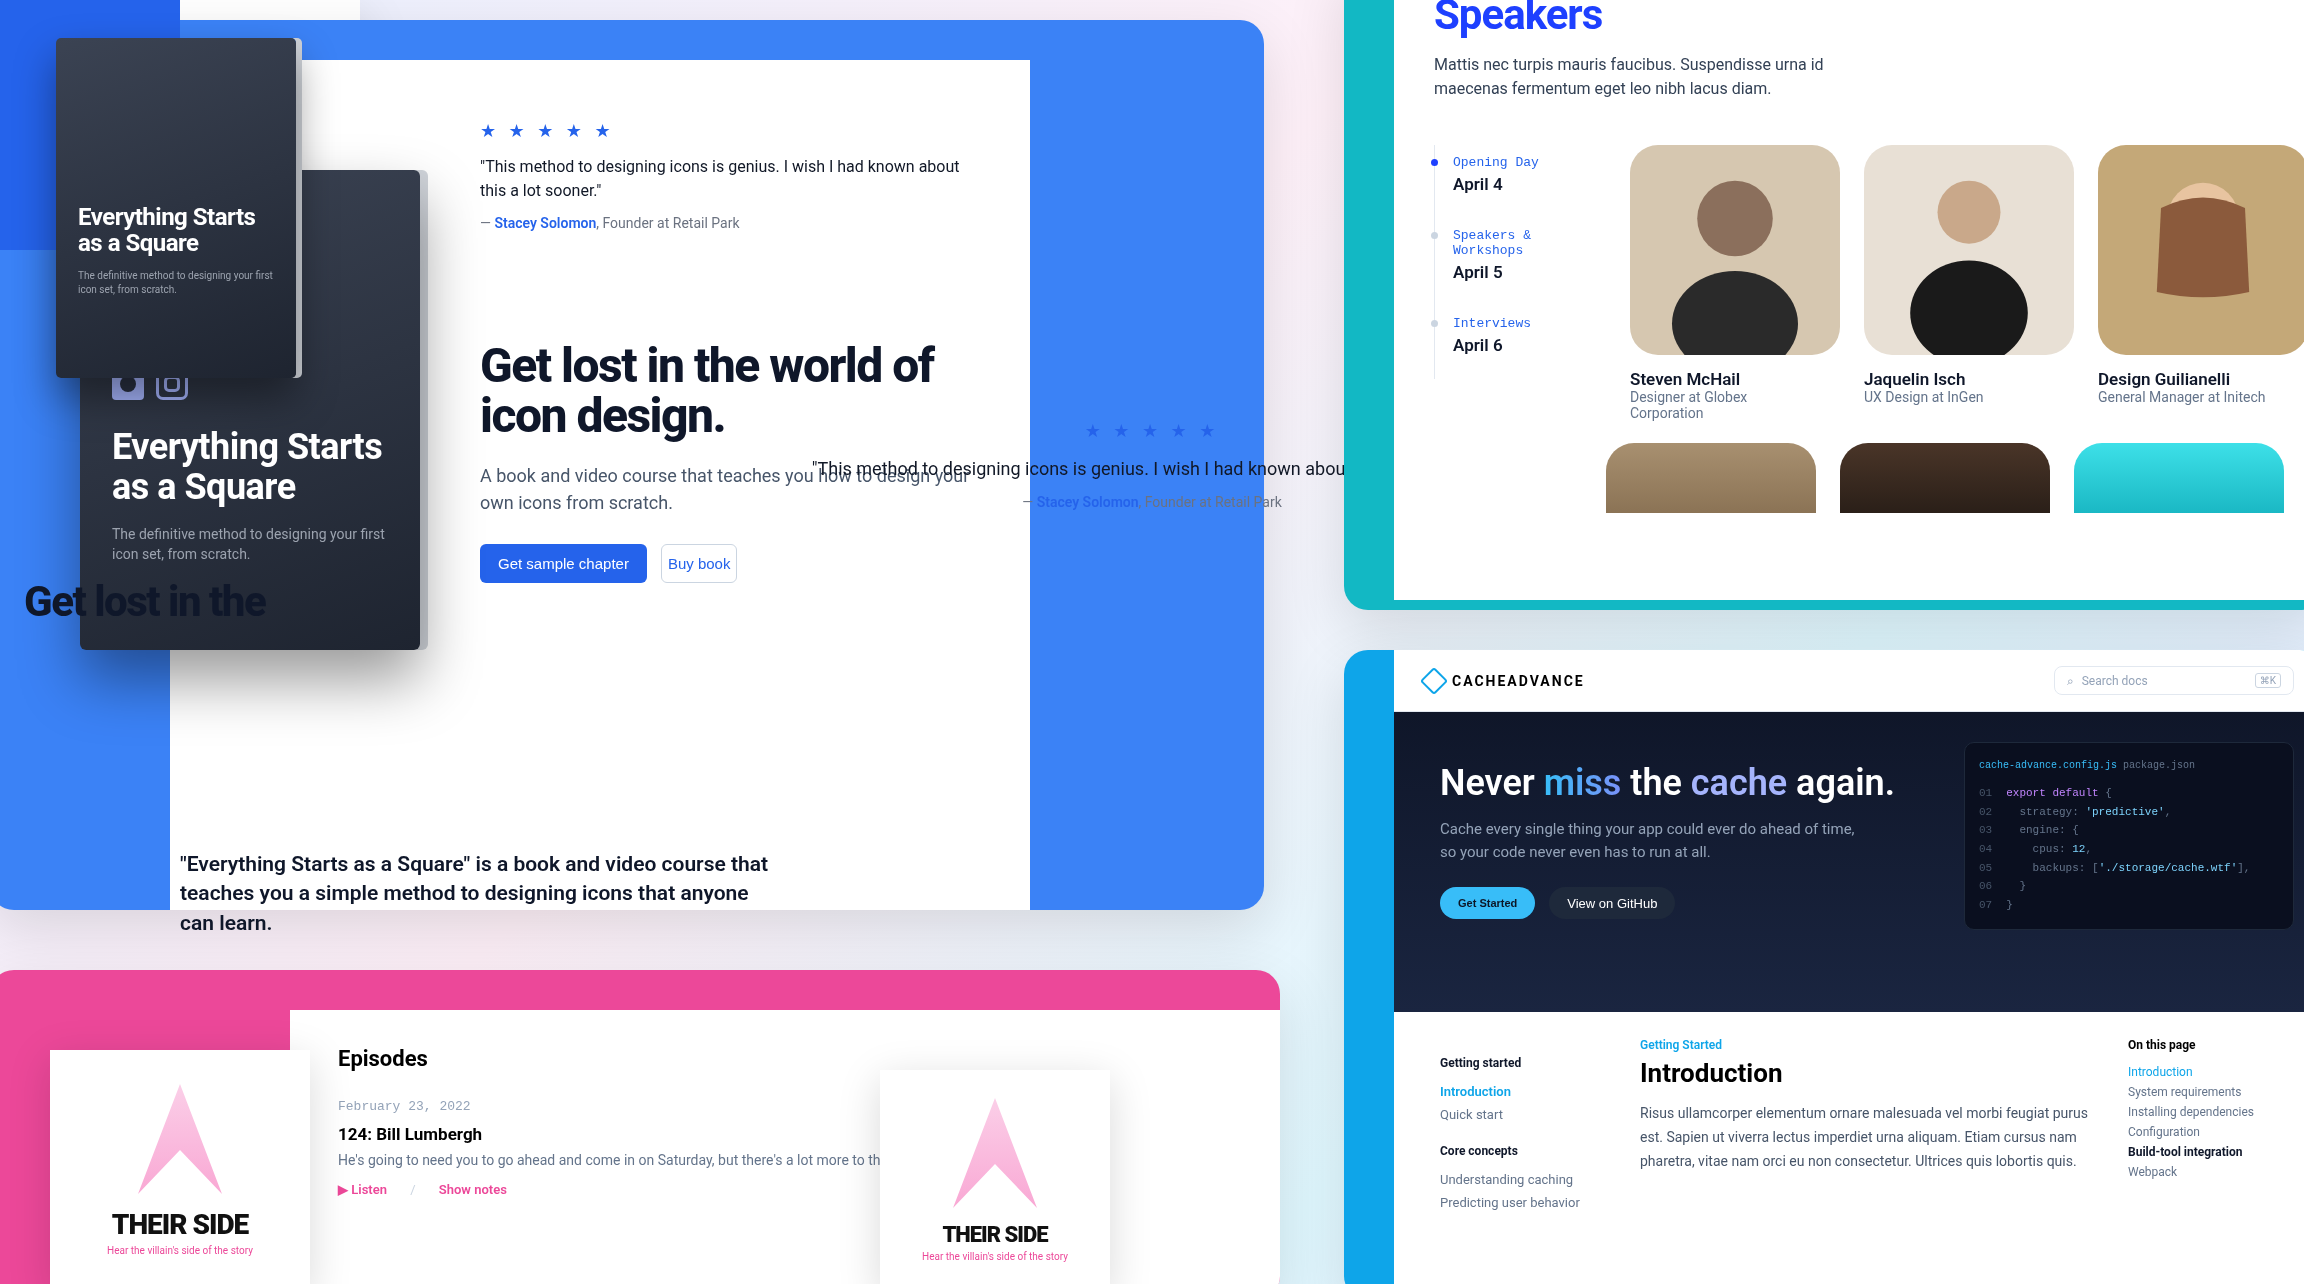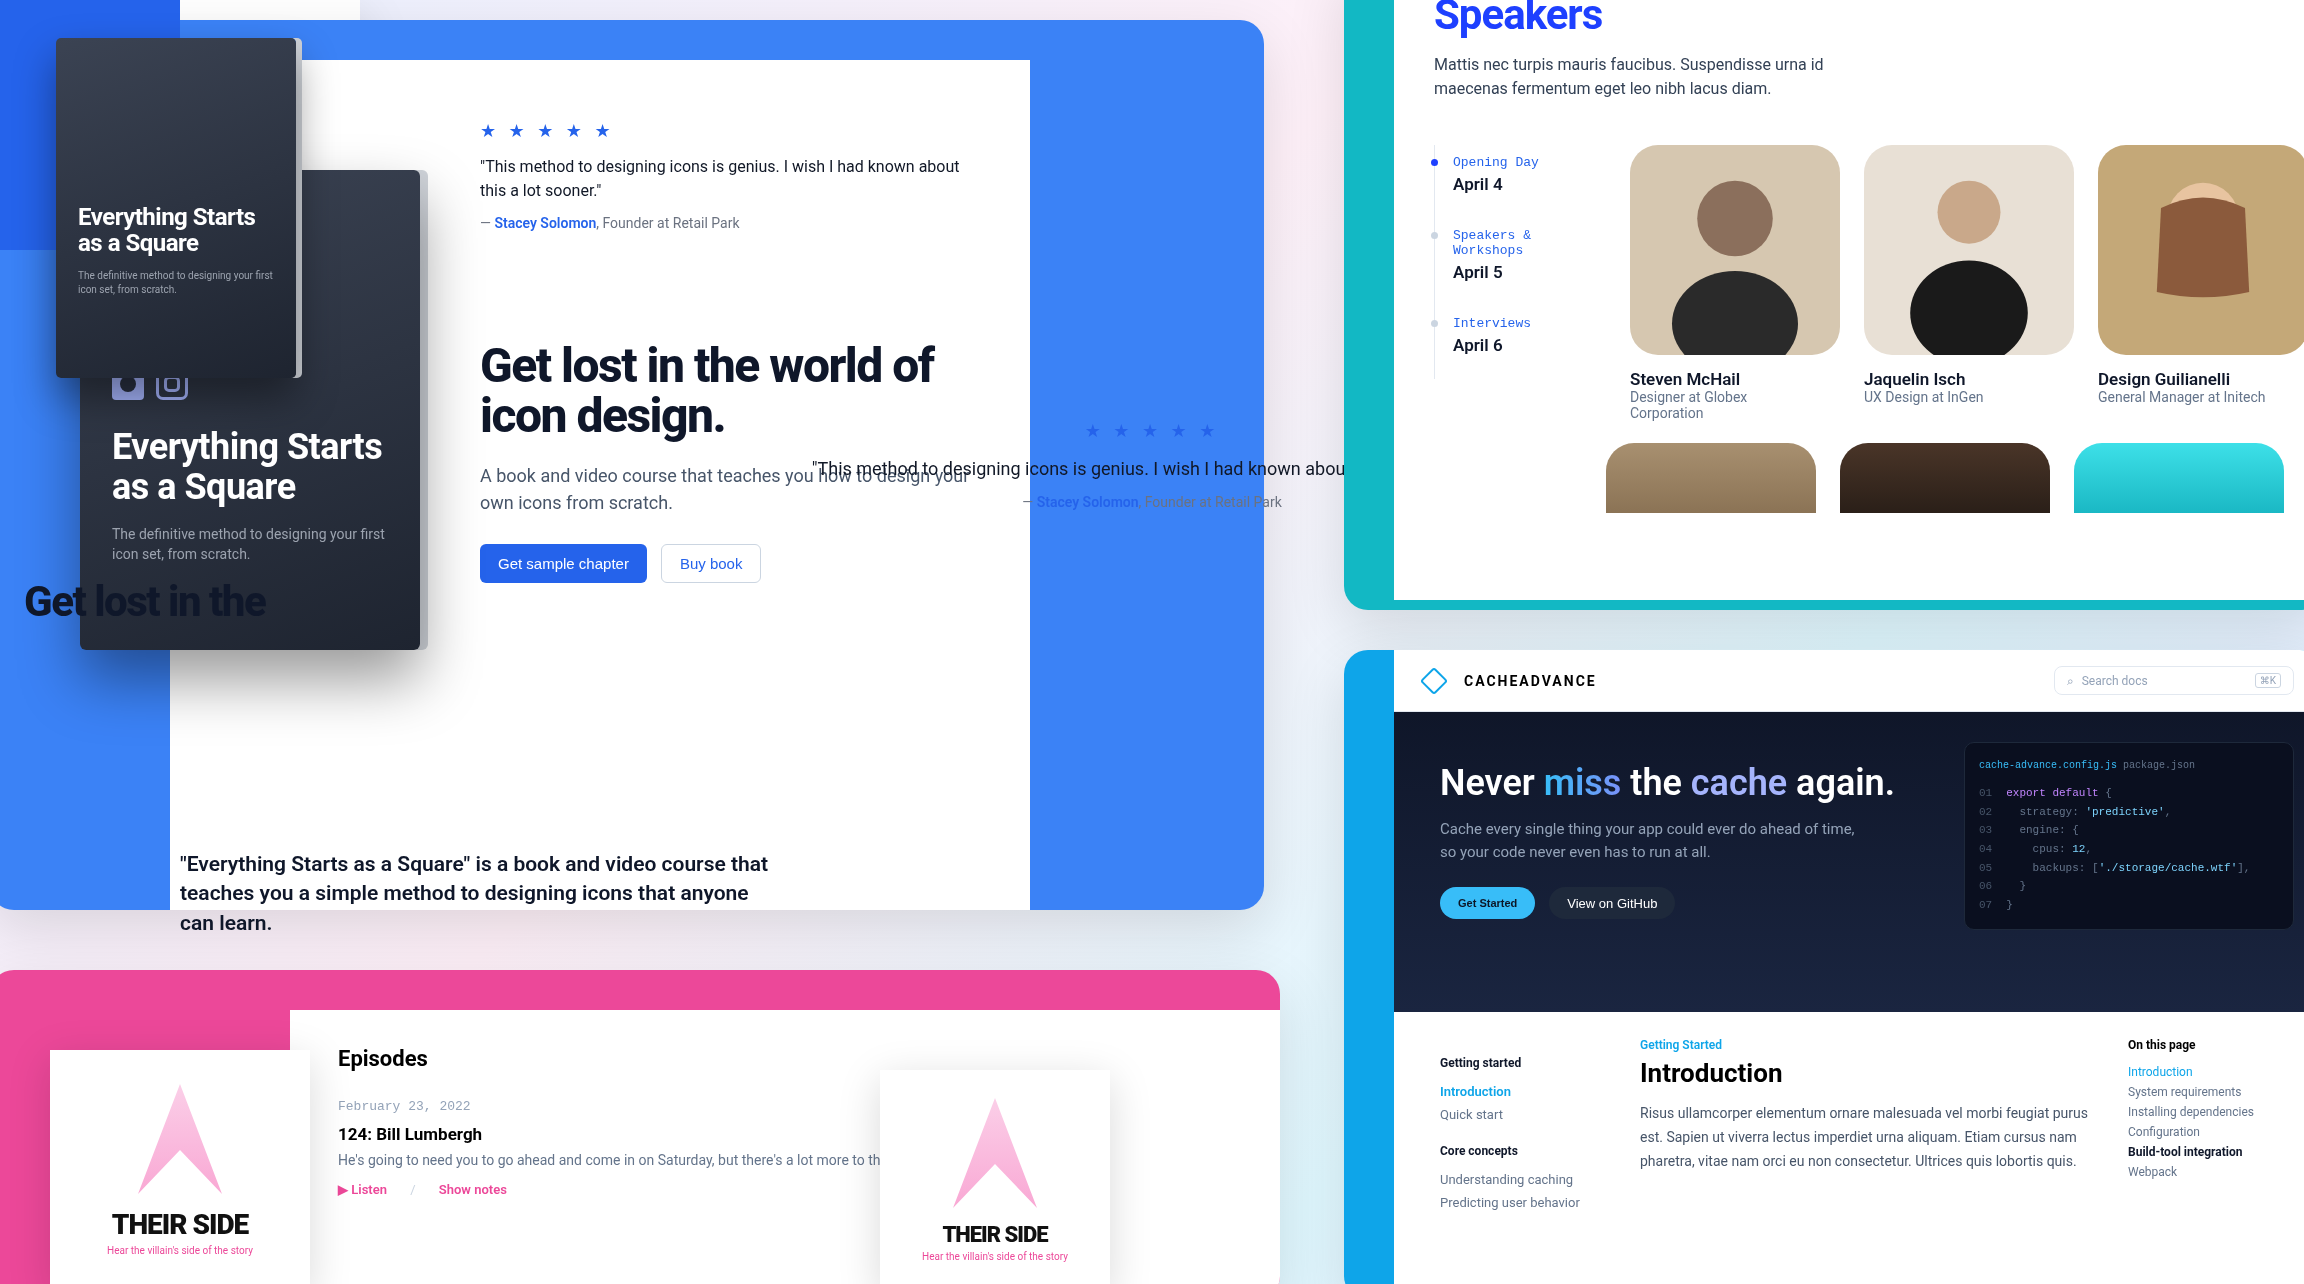--- a/index.html
+++ b/index.html
@@ -54,21 +54,21 @@
     .stars { color: #2563eb; font-size: 18px; letter-spacing: 4px; margin-bottom: 14px;}
     .quote { font-size: 16px; color: #111827; line-height: 1.5; }
     .byline { font-size: 14px; margin-top: 12px;}
     .byline .dash{color:#6b7280;}
     .byline .name{color:#2563eb;font-weight:600;}
     .byline .role{color:#6b7280;}
     .headline { font-size: 48px; font-weight: 800; letter-spacing: -1.5px; line-height: 1.05; margin-top: 110px; color: #0f172a;}
     .subhead { font-size: 18px; color: #475569; margin-top: 20px; line-height: 1.5;}
     .btns { margin-top: 28px; display: flex; gap: 14px;}
     .btn-primary { background: #2563eb; color: #fff; padding: 10px 18px; border-radius: 6px; font-size: 15px; border:none; cursor:pointer;}
-    .btn-secondary { background: #fff; color: #2563eb; padding: 10px 18px; border-radius: 6px; font-size: 15px; border:1px solid #cbd5e1; cursor:pointer;}
+    .btn-secondary { background: #fff; color: #2563eb; padding: 10px 6px; border-radius: 6px; font-size: 15px; border:1px solid #cbd5e1; cursor:pointer;}
 
     
     .panel-a2 {
       left: 870px; top: 120px;
       width: 360px; height: 760px;
       background: #fff;
       box-shadow: 0 20px 50px rgba(0,0,0,0.15);
       border-radius: 0;
     }
     .panel-a2 .bluebar{position:absolute;top:0;left:0;width:180px;height:250px;background:#2563eb;}
@@ -119,21 +119,21 @@
     .avatar{width:210px;height:210px;border-radius:28px;background:#cbd5e1;overflow:hidden;position:relative;}
     .avatar svg{width:100%;height:100%;}
     .spk-name{font-size:17px;font-weight:600;margin-top:14px;color:#0f172a;}
     .spk-role{font-size:14px;color:#64748b;}
     .avatar2{width:210px;height:70px;border-radius:28px 28px 0 0;background:#94a3b8;}
 
     
     .panel-c { right:-20px; top:650px; width:980px;height:650px; background:#0ea5e9; }
     .panel-c .inner{background:#fff;margin-left:50px;height:650px;}
     .ca-header{display:flex;align-items:center;padding:16px 30px;border-bottom:1px solid #e2e8f0;}
-    .ca-logo{display:flex;align-items:center;gap:20px;font-weight:700;letter-spacing:2px;font-size:14px;}
+    .ca-logo{display:flex;align-items:center;gap:8px;font-weight:700;letter-spacing:2px;font-size:14px;}
     .ca-logo-icon{width:20px;height:20px;border:2px solid #0ea5e9;transform:rotate(45deg);border-radius:3px;}
     .ca-search{margin-left:auto;border:1px solid #e2e8f0;border-radius:8px;padding:6px 12px;font-size:12px;color:#94a3b8;display:flex;align-items:center;gap:8px;width:240px;}
     .kbd{margin-left:auto;font-size:10px;border:1px solid #cbd5e1;border-radius:3px;padding:1px 4px;}
     .ca-hero{background:linear-gradient(180deg,#0f1629 0%,#1a2540 100%);padding:50px 46px;position:relative;height:300px;}
     .ca-htitle{font-size:36px;font-weight:600;color:#fff;}
     .ca-htitle .miss{background:linear-gradient(90deg,#38bdf8,#818cf8);-webkit-background-clip:text;color:transparent;}
     .ca-htitle .cache{color:#a5b4fc;}
     .ca-hsub{color:#94a3b8;font-size:15px;margin-top:14px;max-width:420px;line-height:1.5;}
     .ca-btns{margin-top:24px;display:flex;gap:14px;}
     .ca-btn1{background:#38bdf8;color:#0c1626;border:none;padding:10px 18px;border-radius:20px;font-size:11px;font-weight:600;}

